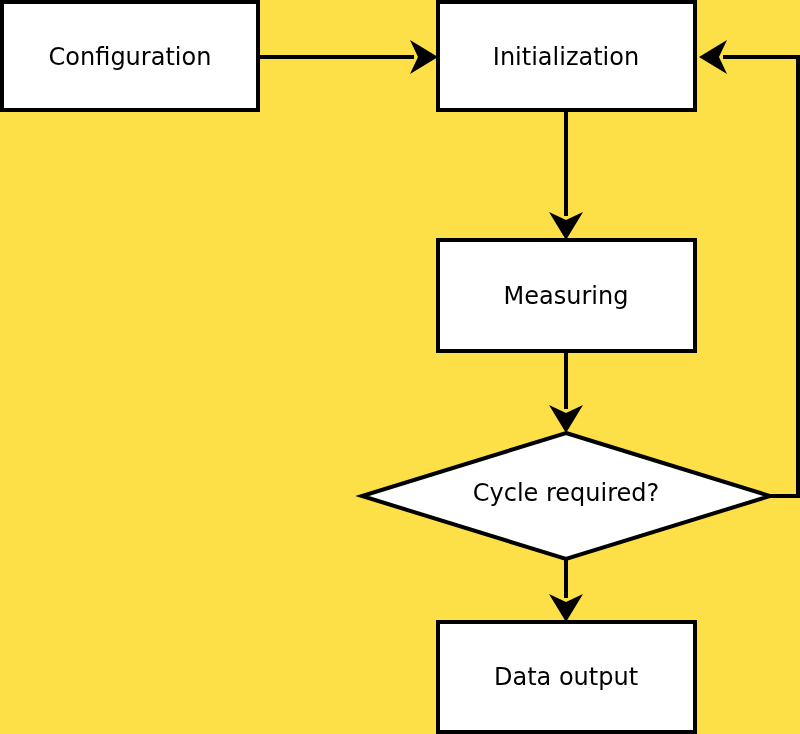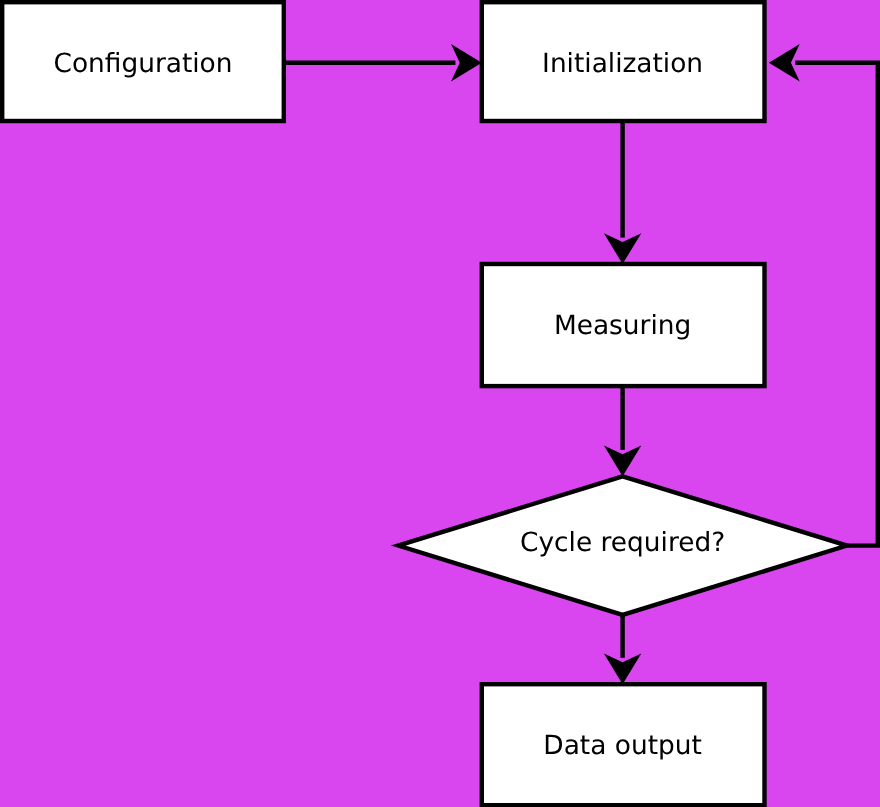--- a/index.html
+++ b/index.html
@@ -4,21 +4,21 @@
 <style>
   html, body {
     margin: 0;
     padding: 0;
     background: #ffffff;
   }
   .canvas {
     position: relative;
     width: 800px;
     height: 734px;
-    background: #d946ef;
+    background: #fde047;
     overflow: hidden;
   }
   svg text {
     font-family: "DejaVu Sans", "Liberation Sans", sans-serif;
     font-size: 24px;
     fill: #000000;
   }
   .node-shape {
     fill: #ffffff;
     stroke: #000000;

